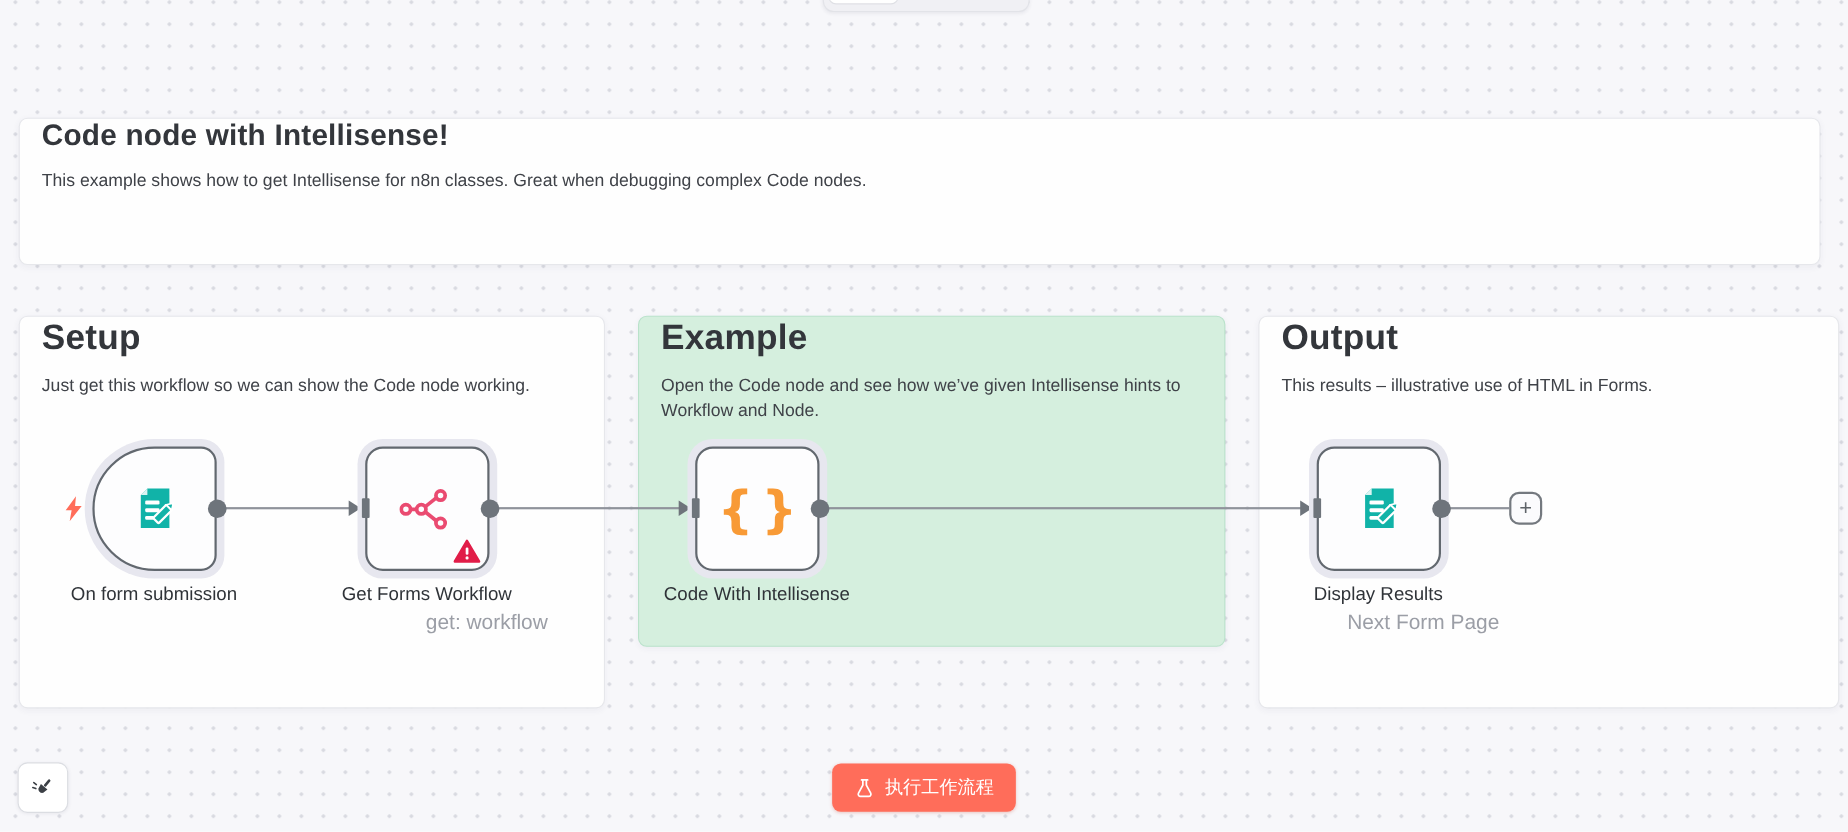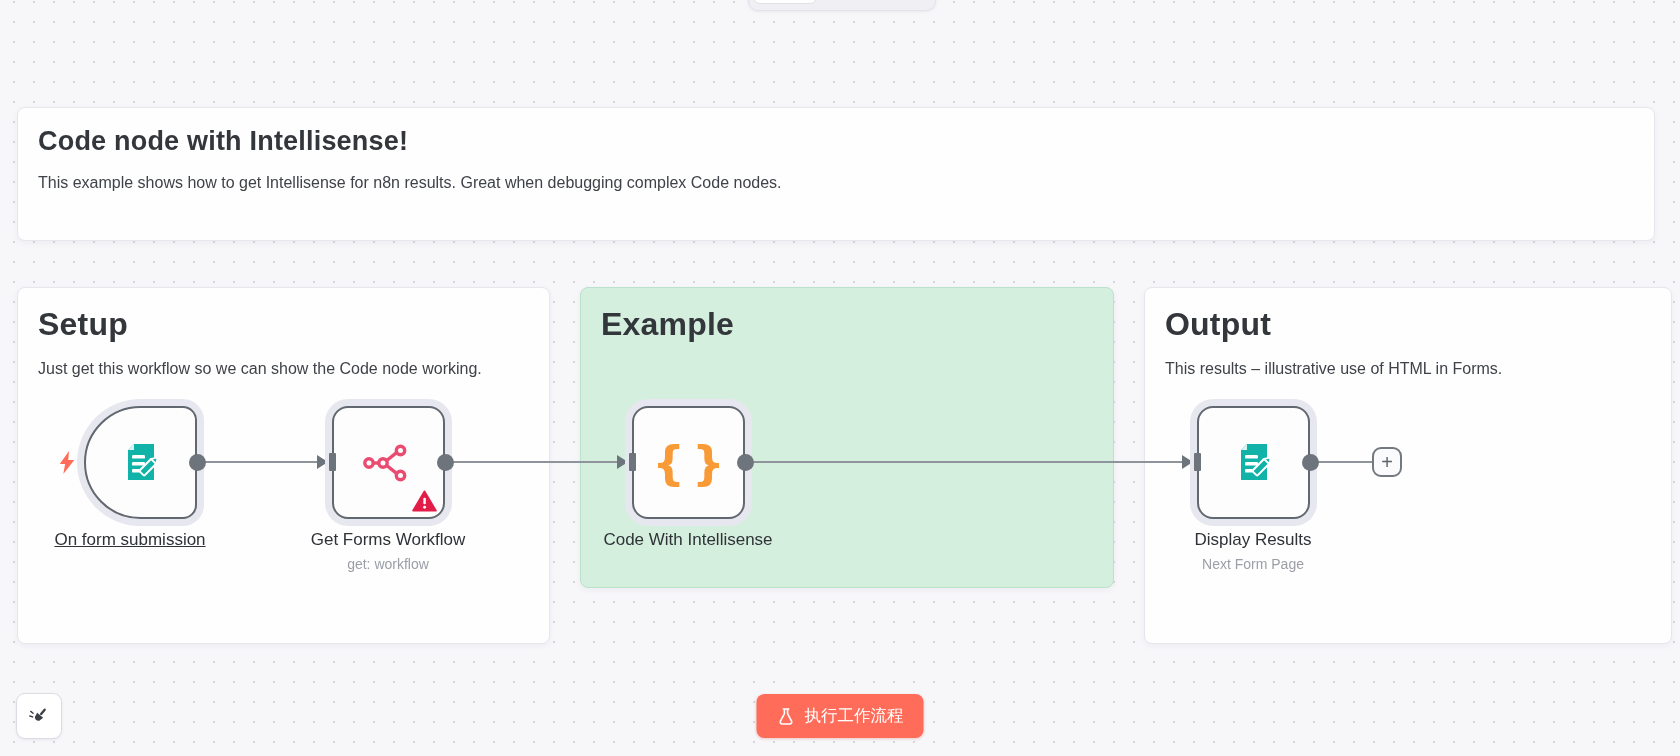--- a/index.html
+++ b/index.html
@@ -21,21 +21,21 @@
     display: flex; align-items: center; padding: 0 4px; gap: 2px; z-index: 9;
     box-shadow: 0 1px 3px rgba(60,60,90,.07);
   }
   .tab { font-size: 12.5px; color: #6b6f76; padding: 4px 10px; border-radius: 7px; white-space: nowrap; cursor: pointer; }
   .tab.active { background: #ffffff; border: 1px solid #dfe0e5; color: #3a3d42; padding: 4px 12px; }
 
   
   .sticky {
     position: absolute; background: #fefefe; border: 1px solid #e6e7eb;
     border-radius: 8px; box-shadow: 0 2px 6px rgba(68,68,100,.05);
-    padding: 18px 20px; z-index: 1;
+    padding: 0 20px; z-index: 1;
   }
   .sticky.green { background: #d5efde; border-color: #b9e2ca; }
   .sticky-title { font-size: 32px; font-weight: 700; color: #33363b; margin-bottom: 14px; letter-spacing: .2px; }
   .sticky-body  { font-size: 16px; color: #3f4248; line-height: 1.45; }
   #note-header { left: 17px;  top: 107px; width: 1638px; height: 134px; }
   #note-setup  { left: 17px;  top: 287px; width: 533px;  height: 357px; }
   #note-example{ left: 580px; top: 287px; width: 534px;  height: 301px; }
   #note-output { left: 1144px;top: 287px; width: 528px;  height: 357px; }
   #note-header .sticky-title { font-size: 27px; }
 
@@ -57,22 +57,22 @@
   #node-form { left: 84px; }
   #node-getwf { left: 332px; }
   #node-code { left: 632px; }
   #node-display { left: 1197px; }
 
   .node-label {
     position: absolute; top: 530px; width: 220px; text-align: center;
     font-size: 17px; font-weight: 500; color: #2f3338; z-index: 3;
   }
   .node-sub {
-    position: absolute; top: 556px; width: 220px; text-align: center;
-    font-size: 14px; color: #9b9ea6; z-index: 3;
+    position: absolute; top: 556px; width: 220px; text-align: right;
+    font-size: 19px; color: #9b9ea6; z-index: 3;
   }
 
   .warn-badge { position: absolute; right: 6px; bottom: 5px; width: 25px; height: 22px; }
 
   .bolt { position: absolute; left: 55px; top: 450px; width: 25px; height: 25px; z-index: 3; }
 
   .braces { display: flex; gap: 7px; font-family: "DejaVu Sans", sans-serif; font-weight: 700;
             font-size: 46px; color: #f89a36; line-height: 1; user-select: none; }
 
   
@@ -104,30 +104,31 @@
 <div id="canvas">
 
   <div class="tabbar">
     <div class="tab active">编辑器</div>
     <div class="tab">执行</div>
     <div class="tab">评估</div>
   </div>
 
   <div class="sticky" id="note-header">
     <div class="sticky-title">Code node with Intellisense!</div>
-    <div class="sticky-body">This example shows how to get Intellisense for n8n results. Great when debugging complex Code nodes.</div>
+    <div class="sticky-body">This example shows how to get Intellisense for n8n classes. Great when debugging complex Code nodes.</div>
   </div>
 
   <div class="sticky" id="note-setup">
     <div class="sticky-title">Setup</div>
     <div class="sticky-body">Just get this workflow so we can show the Code node working.</div>
   </div>
 
   <div class="sticky green" id="note-example">
     <div class="sticky-title">Example</div>
+    <div class="sticky-body">Open the Code node and see how we’ve given Intellisense hints to Workflow and Node.</div>
   </div>
 
   <div class="sticky" id="note-output">
     <div class="sticky-title">Output</div>
     <div class="sticky-body">This results – illustrative use of HTML in Forms.</div>
   </div>
 
   <div class="conn-line" style="left:197px; width:132px;"></div>
   <div class="conn-line" style="left:445px; width:173px;"></div>
   <div class="conn-line" style="left:745px; width:438px;"></div>
@@ -155,21 +156,21 @@
       <path d="M17 5 L11 11 H17 Z" fill="#ffffff" opacity="0.85"></path>
       <rect x="15" y="16" width="13" height="3.6" rx="1.2" fill="#ffffff"></rect>
       <rect x="15" y="23" width="13" height="3.6" rx="1.2" fill="#ffffff"></rect>
       <rect x="15" y="30" width="8" height="3.6" rx="1.2" fill="#ffffff"></rect>
       <g transform="rotate(-45 31 28)">
         <rect x="22" y="24.5" width="17" height="7" rx="1" fill="#11b3a8" stroke="#ffffff" stroke-width="2"></rect>
         <path d="M39 24.5 L44.5 28 L39 31.5 Z" fill="#11b3a8" stroke="#ffffff" stroke-width="1.6"></path>
       </g>
     </svg>
   </div>
-  <div class="node-label" style="left:20px;text-decoration:underline;">On form submission</div>
+  <div class="node-label" style="left:30px;">On form submission</div>
 
   <div class="node" id="node-getwf">
     <svg width="52" height="38" viewBox="0 0 52 38">
       <g fill="none" stroke="#ea4b71" stroke-width="3.4">
         <circle cx="6" cy="19" r="4.2"></circle>
         <line x1="10.2" y1="19" x2="15.8" y2="19"></line>
         <circle cx="20" cy="19" r="4.2"></circle>
         <line x1="23.4" y1="16.8" x2="33.6" y2="8.6"></line>
         <circle cx="37.5" cy="6.5" r="4.2"></circle>
         <line x1="23.4" y1="21.2" x2="33.6" y2="29.4"></line>

